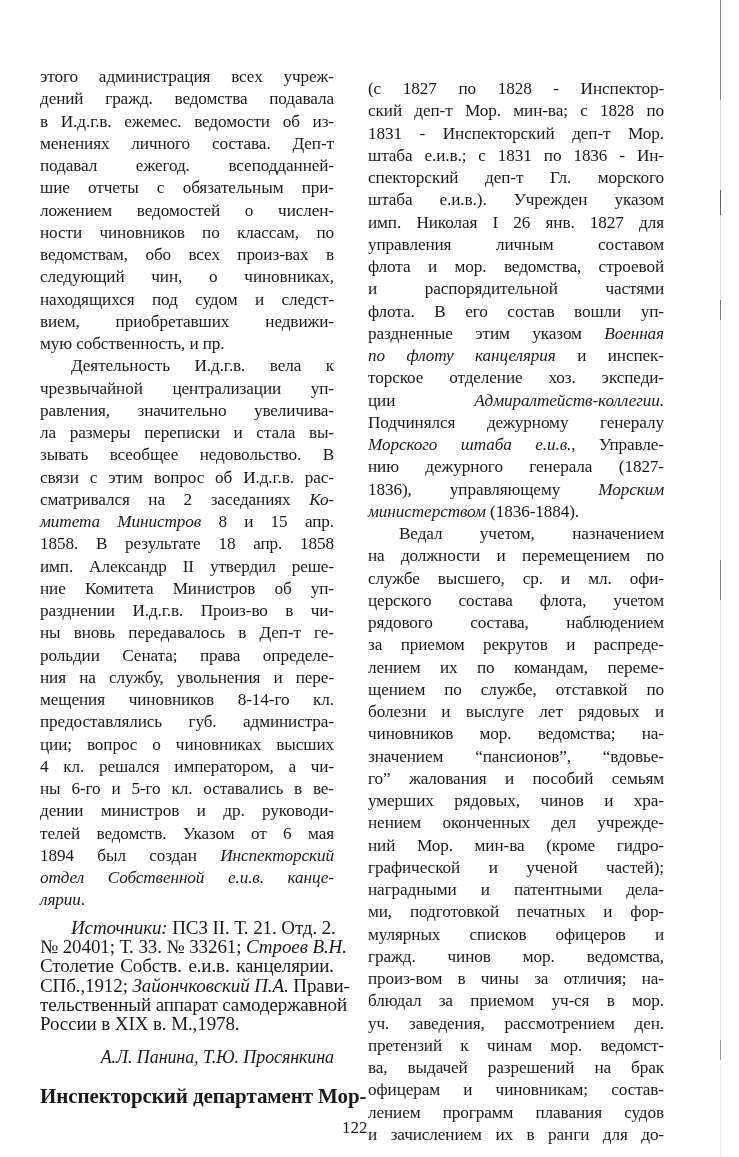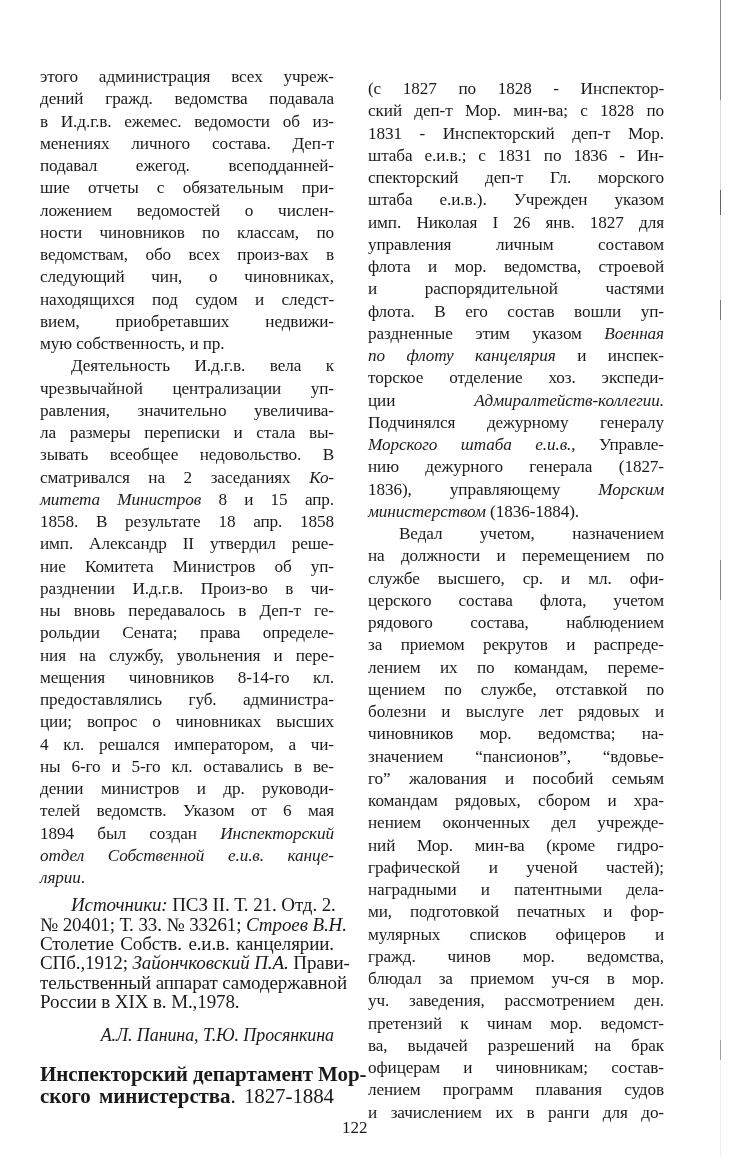--- a/index.html
+++ b/index.html
@@ -63,20 +63,21 @@
       <span class="line">вием, приобретавших недвижи-</span>
       <span class="line last">мую собственность, и пр.</span>
     </div>
   <div id="l-p2">
     <div id="l-p2-a">
         <span class="line indent">Деятельность И.д.г.в. вела к</span>
         <span class="line">чрезвычайной централизации уп-</span>
         <span class="line">равления, значительно увеличива-</span>
         <span class="line">ла размеры переписки и стала вы-</span>
         <span class="line">зывать всеобщее недовольство. В</span>
+        <span class="line">связи с этим вопрос об И.д.г.в. рас-</span>
       </div>
     <span class="line"><span>сматривался на 2 заседаниях </span><i>Ко-</i></span>
     <span class="line"><i>митета Министров</i><span> 8 и 15 апр.</span></span>
     <div id="l-p2-b">
         <span class="line">1858. В результате 18 апр. 1858</span>
         <span class="line">имп. Александр II утвердил реше-</span>
         <span class="line">ние Комитета Министров об уп-</span>
         <span class="line">разднении И.д.г.в. Произ-во в чи-</span>
         <span class="line">ны вновь передавалось в Деп-т ге-</span>
         <span class="line">рольдии Сената; права определе-</span>
@@ -102,21 +103,20 @@
     <span class="line">тельственный аппарат самодержавной</span>
     <span class="line last">России в XIX в. М.,1978.</span>
   </div>
 
   <div class="authors">
     <span class="line right it">А.Л. Панина, Т.Ю. Просянкина</span>
   </div>
 
   <div class="heading-block">
     <span class="line bold">Инспекторский департамент Мор-</span>
-    <span class="line"><b>ского министерства</b><span>. 1827-1884</span></span>
   </div>
 </div>
 
 <div class="col col-right">
   <div>
     <div id="r-p1-a">
         <span class="line">(с 1827 по 1828 - Инспектор-</span>
         <span class="line">ский деп-т Мор. мин-ва; с 1828 по</span>
         <span class="line">1831 - Инспекторский деп-т Мор.</span>
         <span class="line">штаба е.и.в.; с 1831 по 1836 - Ин-</span>
@@ -144,28 +144,29 @@
       <span class="line">службе высшего, ср. и мл. офи-</span>
       <span class="line">церского состава флота, учетом</span>
       <span class="line">рядового состава, наблюдением</span>
       <span class="line">за приемом рекрутов и распреде-</span>
       <span class="line">лением их по командам, переме-</span>
       <span class="line">щением по службе, отставкой по</span>
       <span class="line">болезни и выслуге лет рядовых и</span>
       <span class="line">чиновников мор. ведомства; на-</span>
       <span class="line">значением “пансионов”, “вдовье-</span>
       <span class="line">го” жалования и пособий семьям</span>
-      <span class="line">командам рядовых, сбором и хра-</span>
+      <span class="line">умерших рядовых, чинов и хра-</span>
       <span class="line">нением оконченных дел учрежде-</span>
       <span class="line">ний Мор. мин-ва (кроме гидро-</span>
       <span class="line">графической и ученой частей);</span>
       <span class="line">наградными и патентными дела-</span>
       <span class="line">ми, подготовкой печатных и фор-</span>
       <span class="line">мулярных списков офицеров и</span>
       <span class="line">гражд. чинов мор. ведомства,</span>
+      <span class="line">произ-вом в чины за отличия; на-</span>
       <span class="line">блюдал за приемом уч-ся в мор.</span>
       <span class="line">уч. заведения, рассмотрением ден.</span>
       <span class="line">претензий к чинам мор. ведомст-</span>
       <span class="line">ва, выдачей разрешений на брак</span>
       <span class="line">офицерам и чиновникам; состав-</span>
       <span class="line">лением программ плавания судов</span>
       <span class="line">и зачислением их в ранги для до-</span>
     </div>
 </div>
 

